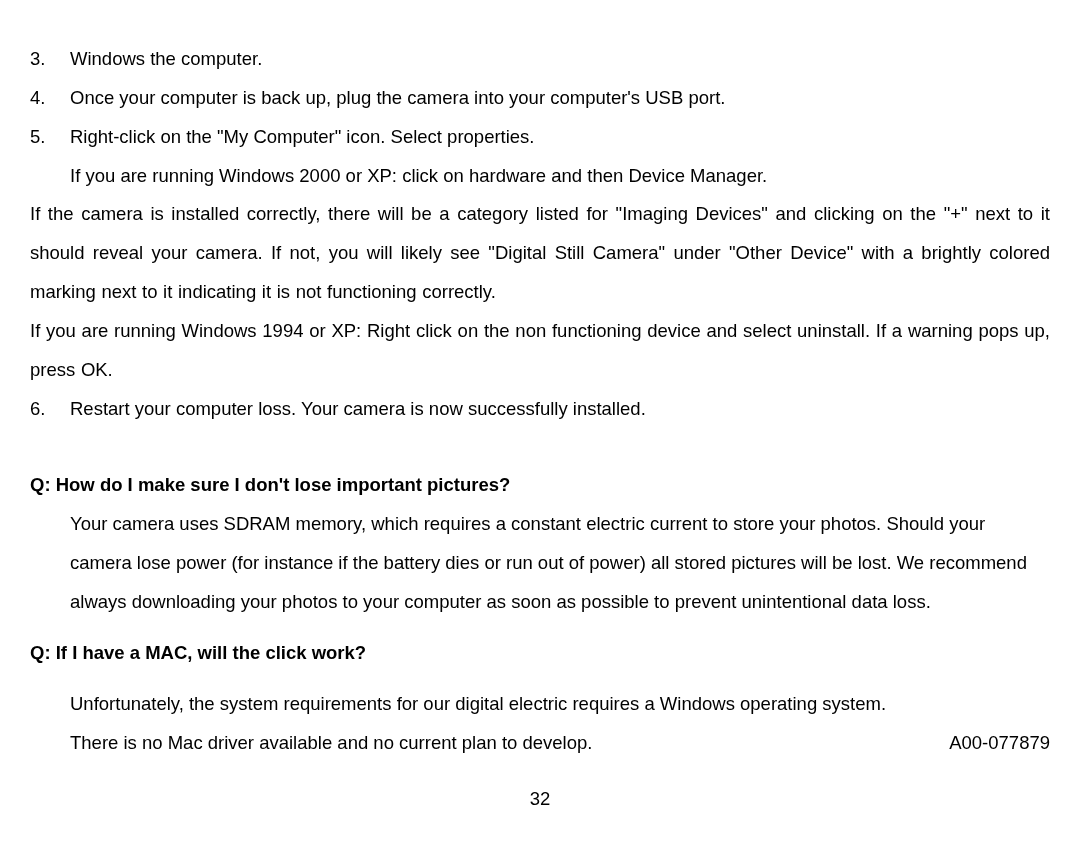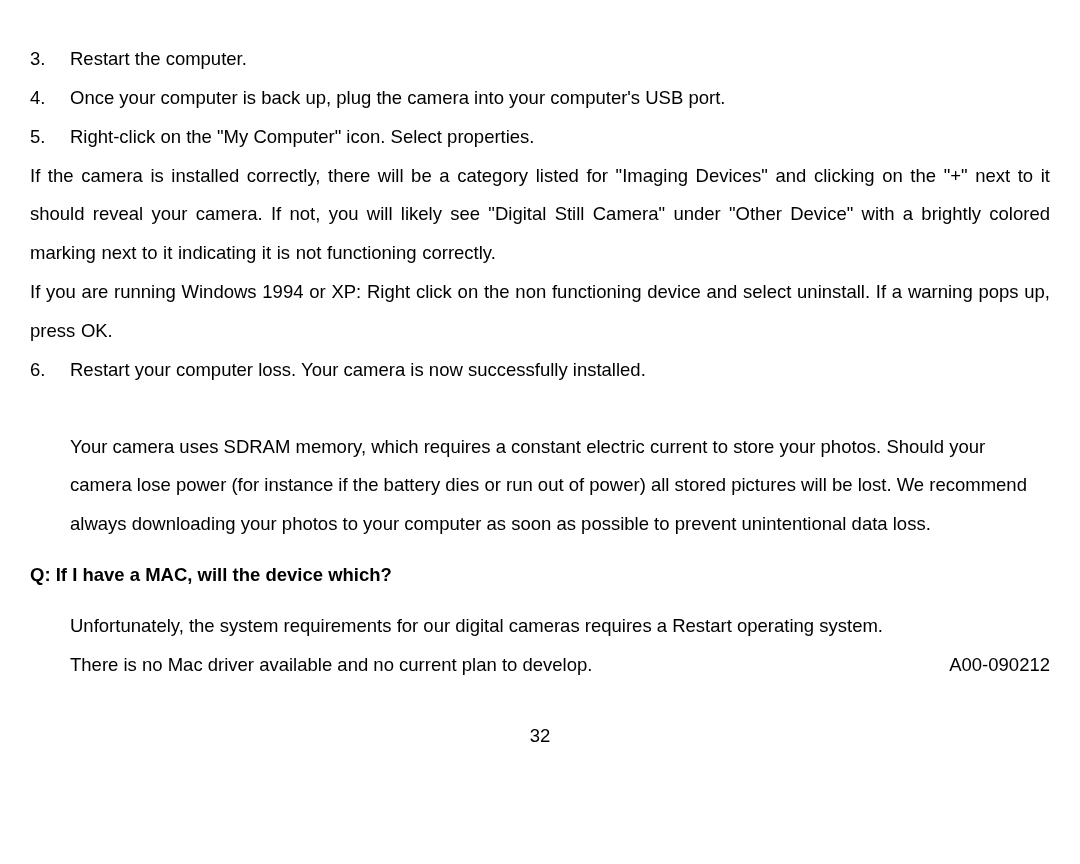--- a/index.html
+++ b/index.html
@@ -52,65 +52,67 @@
     padding-left: 40px;
   }
   .answer-last {
     padding-left: 40px;
     display: flex;
     justify-content: space-between;
   }
   .page-number {
     text-align: center;
     font-size: 18.5px;
-    margin-top: 32px;
+    margin-top: 18px;
   }
   .just {
     text-align: justify;
   }
 </style>
 </head>
 <body>
 
 <div class="page">
 
   <div class="row">
     <div class="num">3.</div>
-    <div class="txt">Restart the computer.</div>
+    <div class="txt">Windows the computer.</div>
   </div>
 
   <div class="row">
     <div class="num">4.</div>
     <div class="txt">Once your computer is back up, plug the camera into your computer's USB port.</div>
   </div>
 
   <div class="row">
     <div class="num">5.</div>
     <div class="txt">Right-click on the "My Computer" icon. Select properties.</div>
   </div>
 
+  <div class="indented">If you are running Windows 2000 or XP: click on hardware and then Device Manager.</div>
 
   <div class="para noindent">If the camera is installed correctly, there will be a category listed for "Imaging Devices" and clicking on the "+" next to it should reveal your camera. If not, you will likely see "Digital Still Camera" under "Other Device" with a brightly colored marking next to it indicating it is not functioning correctly.</div>
 
   <div class="para noindent">If you are running Windows 1994 or XP: Right click on the non functioning device and select uninstall. If a warning pops up, press OK.</div>
 
   <div class="row">
     <div class="num">6.</div>
     <div class="txt">Restart your computer loss. Your camera is now successfully installed.</div>
   </div>
 
   <div class="spacer"></div>
 
+  <div class="question">Q: How do I make sure I don't lose important pictures?</div>
   <div class="answer-block">Your camera uses SDRAM memory, which requires a constant electric current to store your photos. Should your camera lose power (for instance if the battery dies or run out of power) all stored pictures will be lost. We recommend always downloading your photos to your computer as soon as possible to prevent unintentional data loss.</div>
 
   <div class="spacer-sm"></div>
 
-  <div class="question">Q: If I have a MAC, will the device which?</div>
+  <div class="question">Q: If I have a MAC, will the click work?</div>
   <div class="spacer-sm"></div>
-  <div class="answer-block just">Unfortunately, the system requirements for our digital cameras requires a Restart operating system.</div>
+  <div class="answer-block just">Unfortunately, the system requirements for our digital electric requires a Windows operating system.</div>
   <div class="answer-last">
     <span>There is no Mac driver available and no current plan to develop.</span>
-    <span>A00-090212</span>
+    <span>A00-077879</span>
   </div>
 
   <div class="page-number">32</div>
 
 </div>
 
 </body></html>

